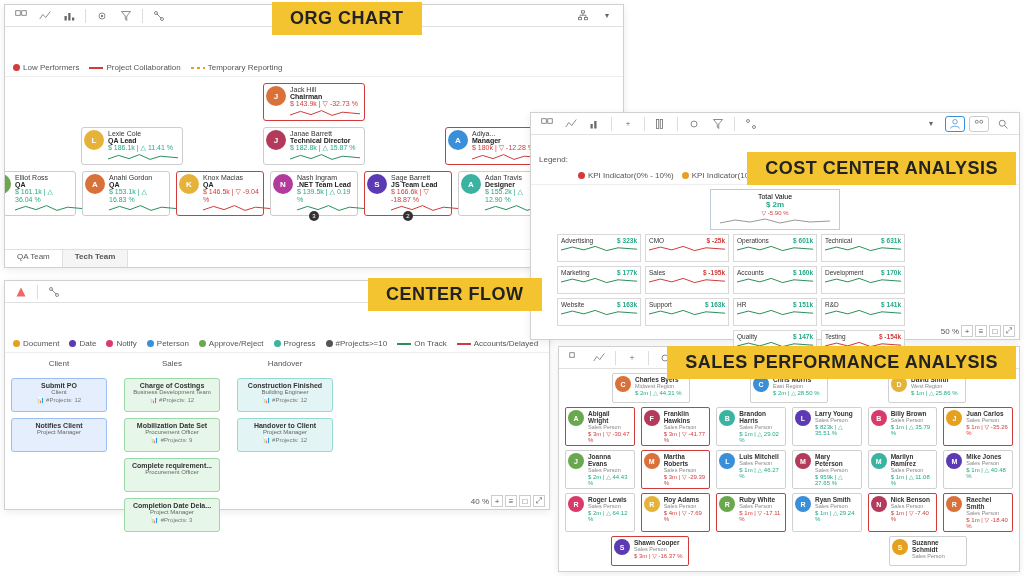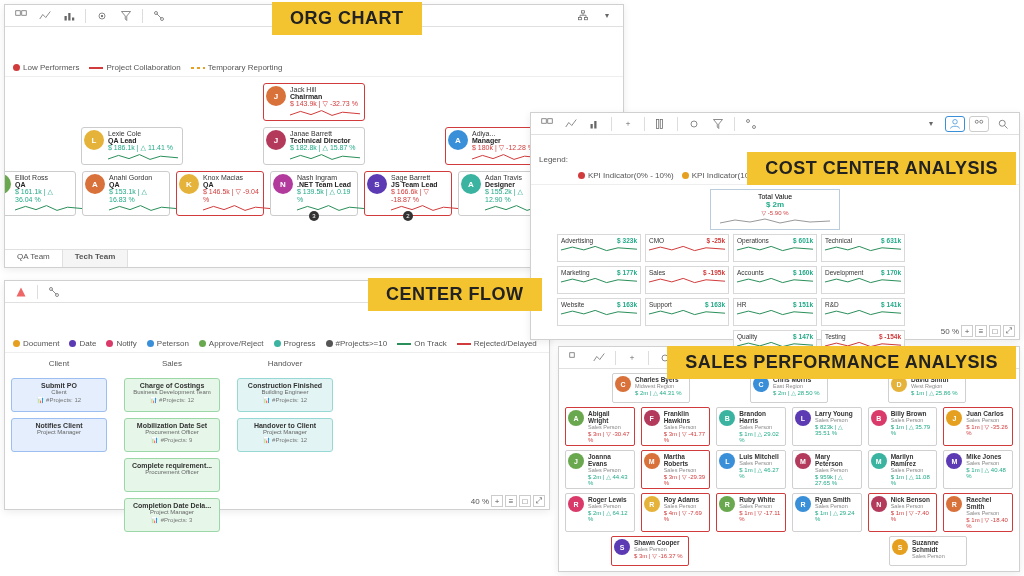--- a/index.html
+++ b/index.html
@@ -402,21 +402,21 @@
       <span class="legend-item">
         <span class="legend-dot" style="background:#555555"></span>
         <span>#Projects&gt;=10</span>
       </span>
       <span class="legend-item">
         <span class="legend-line" style="background:#2a8f5a"></span>
         <span>On Track</span>
       </span>
       <span class="legend-item">
         <span class="legend-line" style="background:#d23b3b"></span>
-        <span>Rejected/Delayed</span>
+        <span>Accounts/Delayed</span>
       </span>
     </div>
   <div class="flow-area">
     <div class="flow-cols" id="flow-cols">
         <div class="flow-col">
        <div class="flow-col-hdr">Client</div>
        <div class="flow-box c-blue">
           <div class="ftitle">Submit PO</div>
           <div class="fsub">Client</div>
           <div class="fmeta">📊 #Projects: 12</div>

